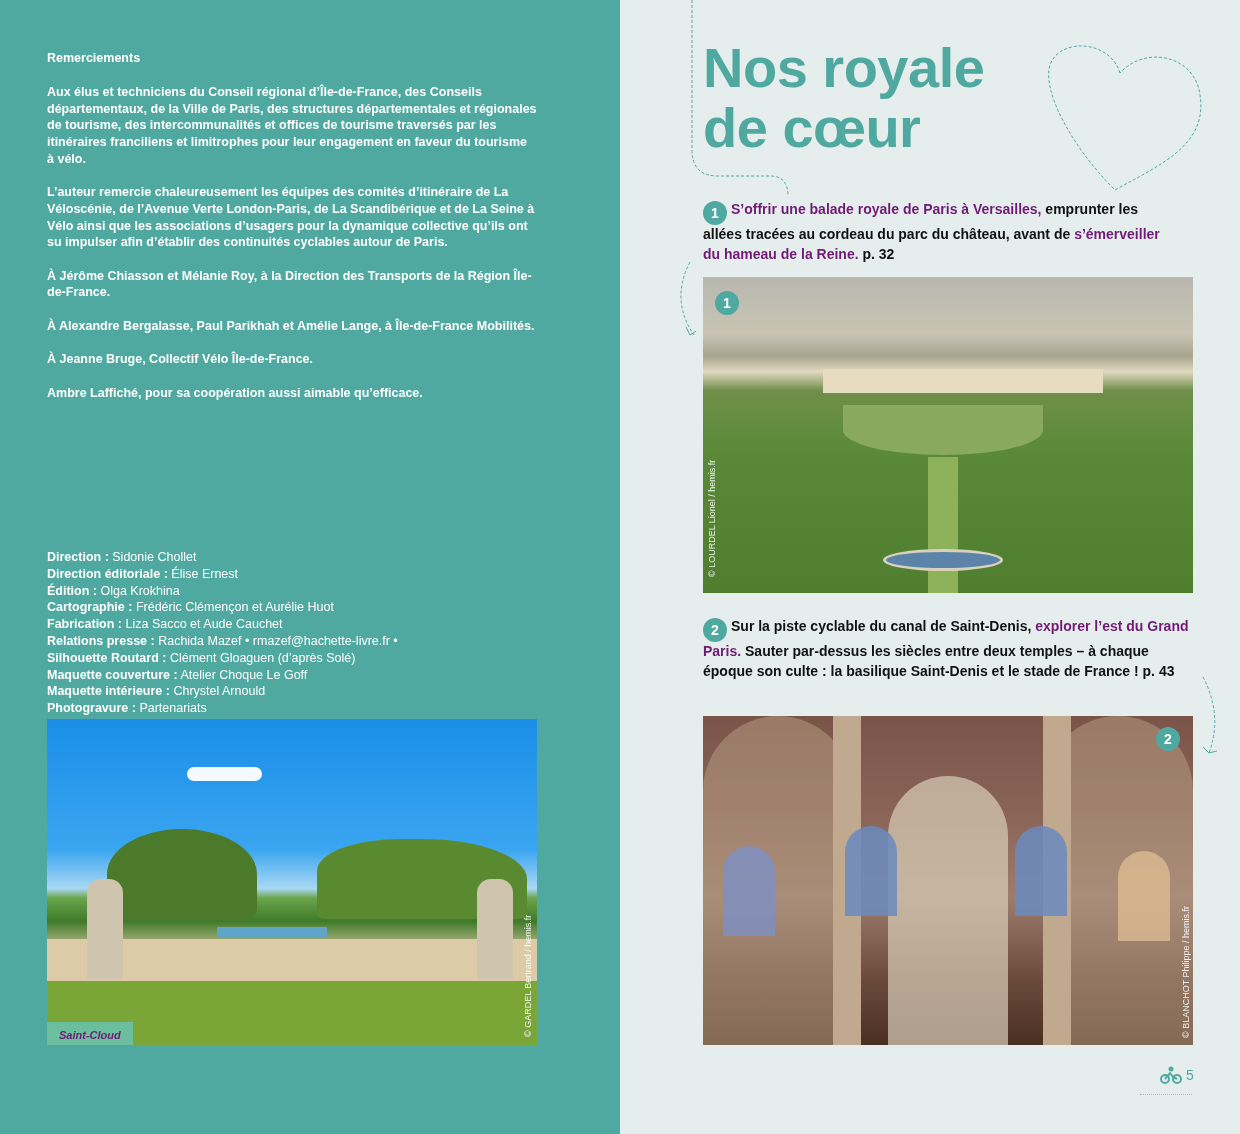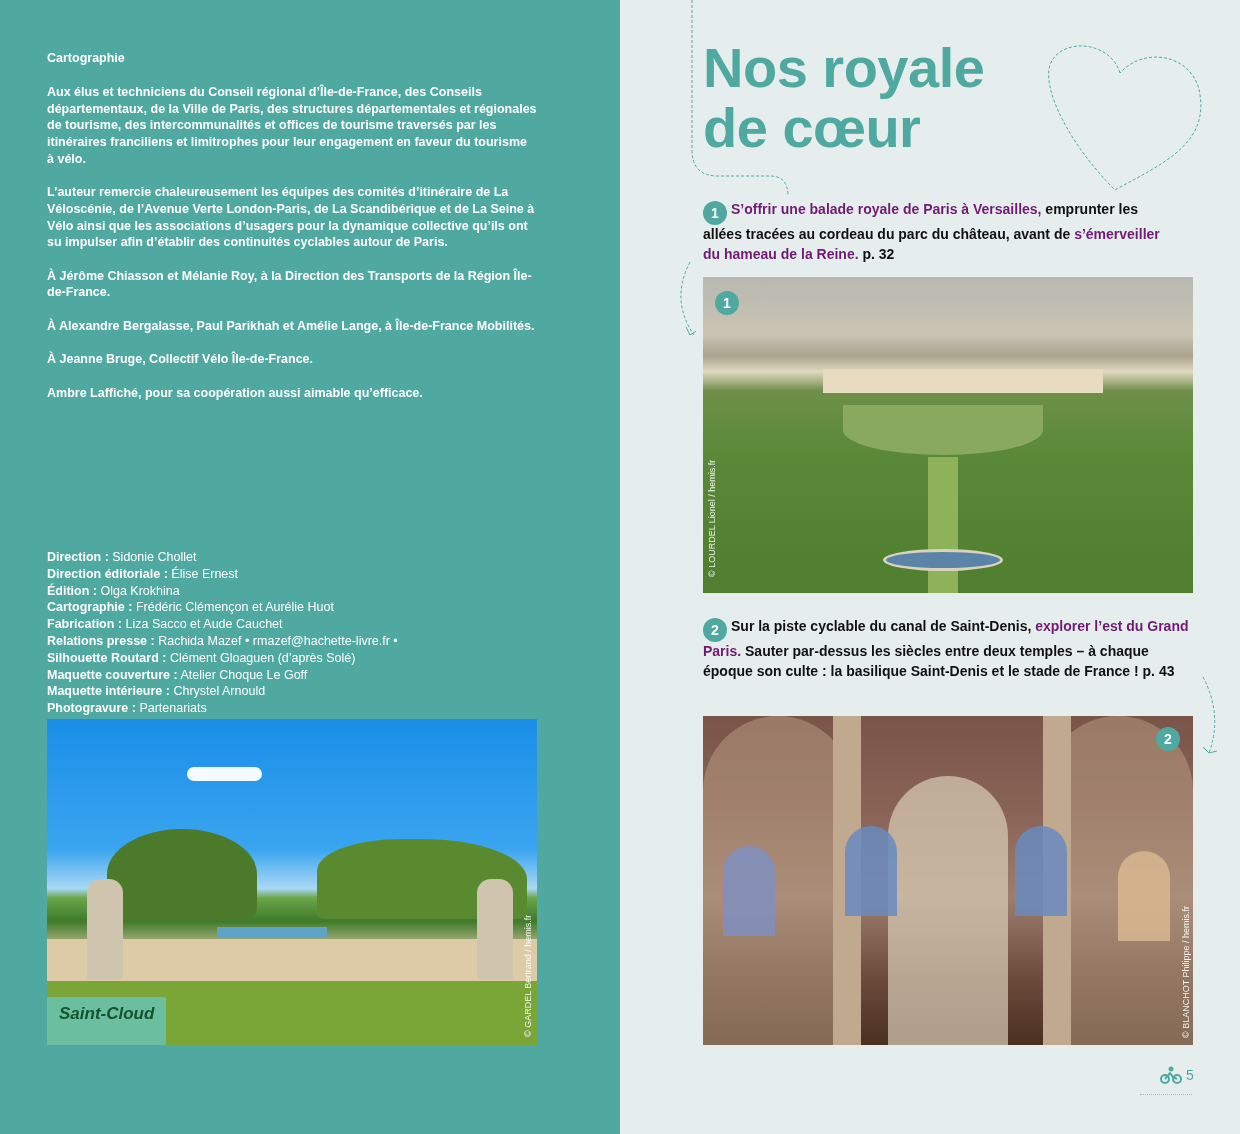--- a/index.html
+++ b/index.html
@@ -20,21 +20,21 @@
     .photo-left { position: absolute; left: 47px; top: 719px; width: 490px; height: 326px; overflow: hidden;
       background: linear-gradient(to bottom, #1a8ee8 0%, #3aa5f0 40%, #a9d8f4 52%, #6aa54a 55%, #3f7a2a 62%, #d9c9a3 72%, #cdb98f 78%, #88b243 80%, #6e9e33 100%); }
     .cloud { position: absolute; left: 140px; top: 48px; width: 75px; height: 14px; background: #ffffff; border-radius: 10px; opacity: 0.95; }
     .trees-l { position: absolute; left: 60px; top: 110px; width: 150px; height: 90px; background: #4a7a2a; border-radius: 50% 50% 10% 10%; }
     .trees-r { position: absolute; left: 270px; top: 120px; width: 210px; height: 80px; background: #5a8a30; border-radius: 40% 50% 5% 5%; }
     .pond { position: absolute; left: 170px; top: 208px; width: 110px; height: 10px; background: #5fa4c8; }
     .path { position: absolute; left: 0; top: 220px; width: 490px; height: 42px; background: #dccba6; }
     .vase-l { position: absolute; left: 40px; top: 160px; width: 36px; height: 100px; background: #cfc4ad; border-radius: 14px 14px 2px 2px; }
     .vase-r { position: absolute; left: 430px; top: 160px; width: 36px; height: 100px; background: #cfc4ad; border-radius: 14px 14px 2px 2px; }
     .lawn { position: absolute; left: 0; top: 262px; width: 490px; height: 64px; background: #79a636; }
-    .caption-left { position: absolute; left: 0; bottom: 0; background: #6bbf9f; color: #14532d; font-style: italic; font-weight: bold; font-size: 17px; padding: 7px 12px 21px 12px; }
+    .caption-left { position: absolute; left: 0; bottom: 0; background: #6bbf9f; color: #701a75; font-style: italic; font-weight: bold; font-size: 11px; padding: 7px 12px 4px 12px; }
     .credit-vertical { position: absolute; font-size: 9px; color: #ffffff; white-space: nowrap; transform-origin: left top; transform: rotate(-90deg); opacity: 0.9; }
 
     .title { position: absolute; left: 703px; top: 38px; font-size: 56px; font-weight: bold; line-height: 60px; color: #4fa9a1; letter-spacing: -0.5px; }
 
     .item-text { position: absolute; font-size: 14px; font-weight: bold; line-height: 19.5px; color: #111111; }
     .item-text .accent { color: #701a75; }
     .num-badge { display: inline-block; width: 24px; height: 24px; border-radius: 50%; background: #4fa9a1; color: #ffffff; text-align: center; line-height: 24px; font-size: 14px; font-weight: bold; vertical-align: -4px; margin-right: 4px; }
 
     .photo-versailles { position: absolute; left: 703px; top: 277px; width: 490px; height: 316px; overflow: hidden;
       background: linear-gradient(to bottom, #b8b8b0 0%, #c9c4b4 18%, #a9a48e 25%, #e0d8c0 30%, #6f8f4a 36%, #5a8a38 55%, #4e7e2e 100%); }
@@ -52,21 +52,21 @@
     .pillar { position: absolute; top: 0; width: 28px; height: 329px; background: #c0a98e; }
 
     .dashed { position: absolute; }
     .page-num { position: absolute; left: 1160px; top: 1066px; font-size: 14px; color: #4fa9a1; display: flex; align-items: center; gap: 4px; }
     .page-dots { position: absolute; left: 1140px; top: 1094px; width: 52px; border-top: 1px dotted #8fc4bf; }
   </style>
 </head>
 <body>
 
 <div class="left-page">
-  <div class="ack-title">Cartographie</div>
+  <div class="ack-title">Remerciements</div>
   <div class="ack-body">
     <p>Aux élus et techniciens du Conseil régional d’Île-de-France, des Conseils départementaux, de la Ville de Paris, des structures départementales et régionales de tourisme, des intercommunalités et offices de tourisme traversés par les itinéraires franciliens et limitrophes pour leur engagement en faveur du tourisme à vélo.</p>
     <p>L’auteur remercie chaleureusement les équipes des comités d’itinéraire de La Véloscénie, de l’Avenue Verte London-Paris, de La Scandibérique et de La Seine à Vélo ainsi que les associations d’usagers pour la dynamique collective qu’ils ont su impulser afin d’établir des continuités cyclables autour de Paris.</p>
     <p>À Jérôme Chiasson et Mélanie Roy, à la Direction des Transports de la Région Île-de-France.</p>
     <p>À Alexandre Bergalasse, Paul Parikhah et Amélie Lange, à Île-de-France Mobilités.</p>
     <p>À Jeanne Bruge, Collectif Vélo Île-de-France.</p>
     <p>Ambre Laffiché, pour sa coopération aussi aimable qu’efficace.</p>
   </div>
 
   <div class="credits">

